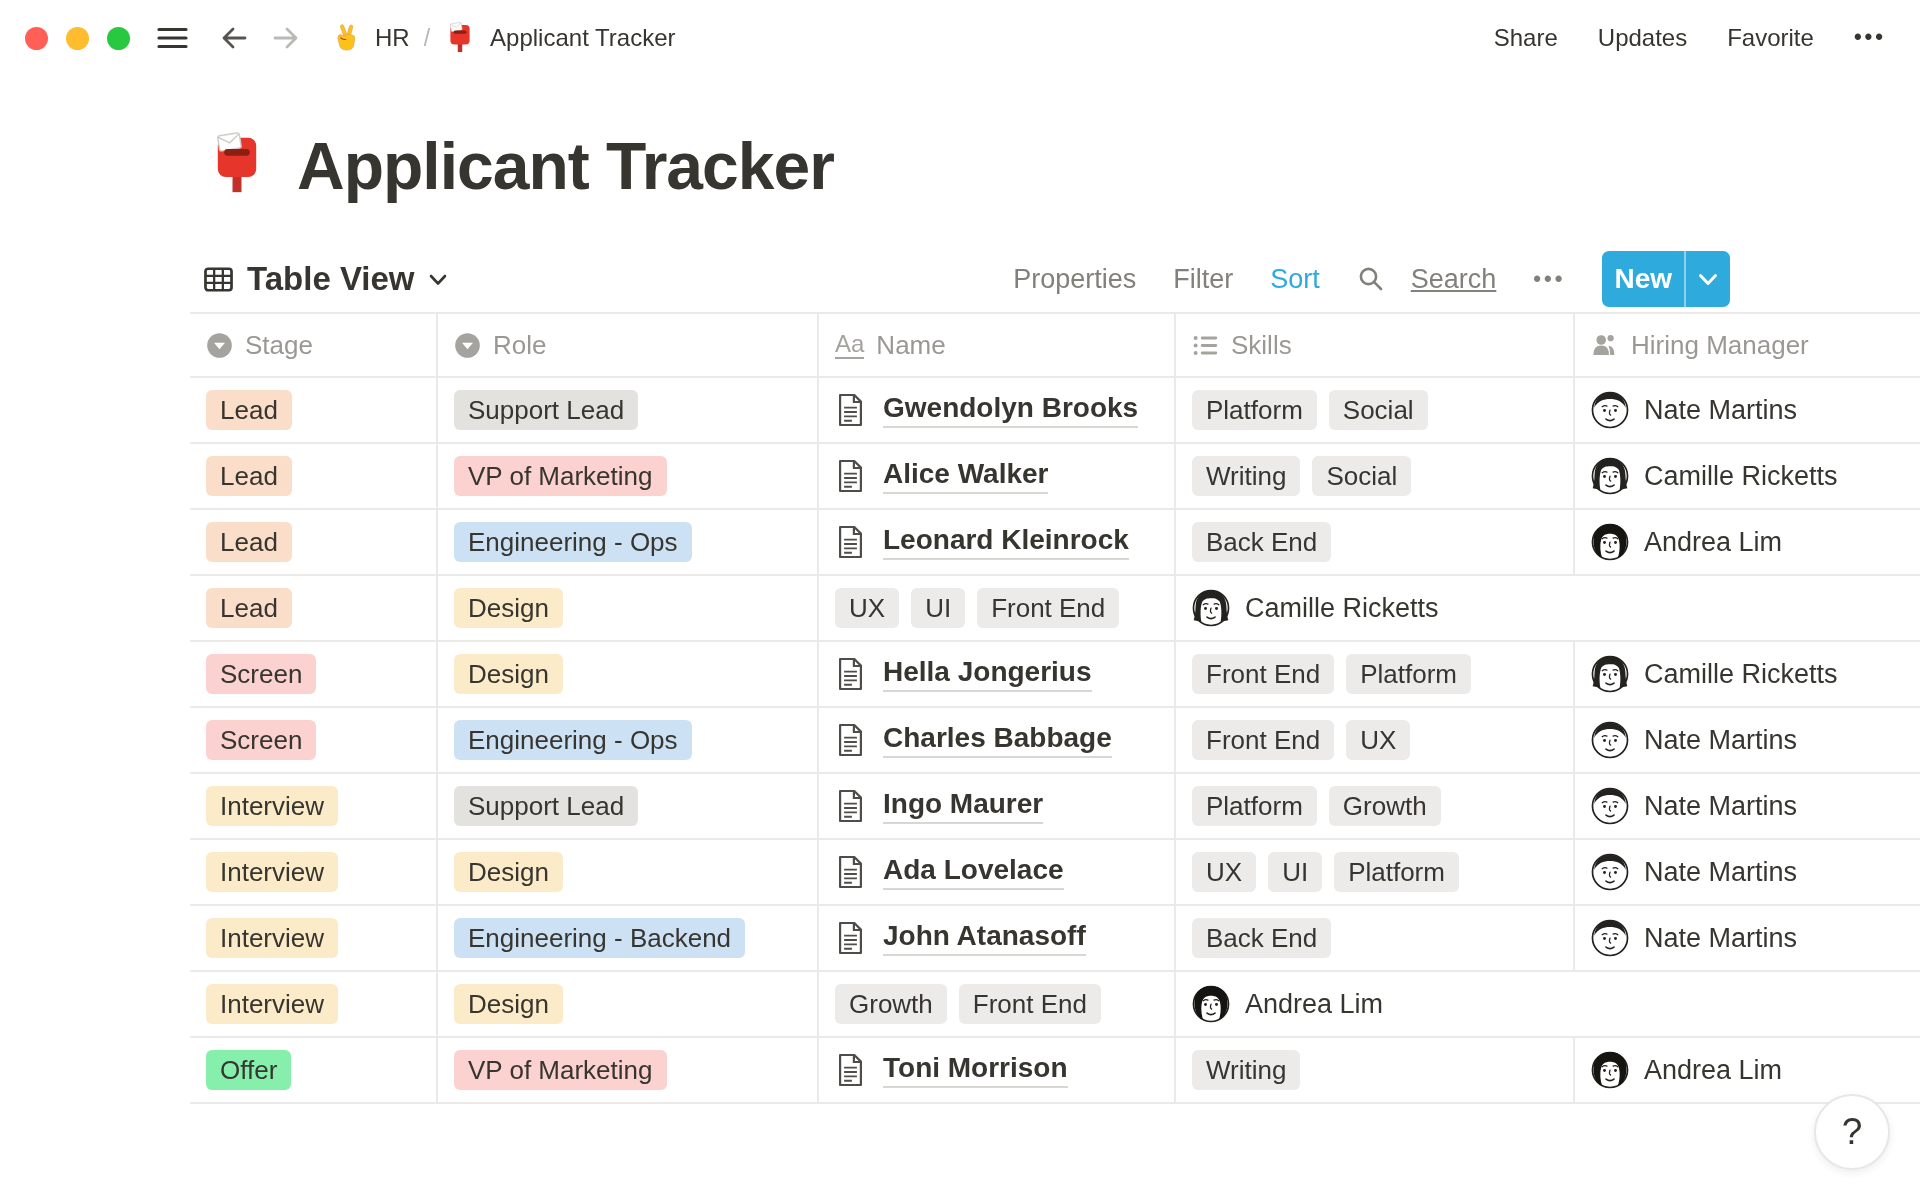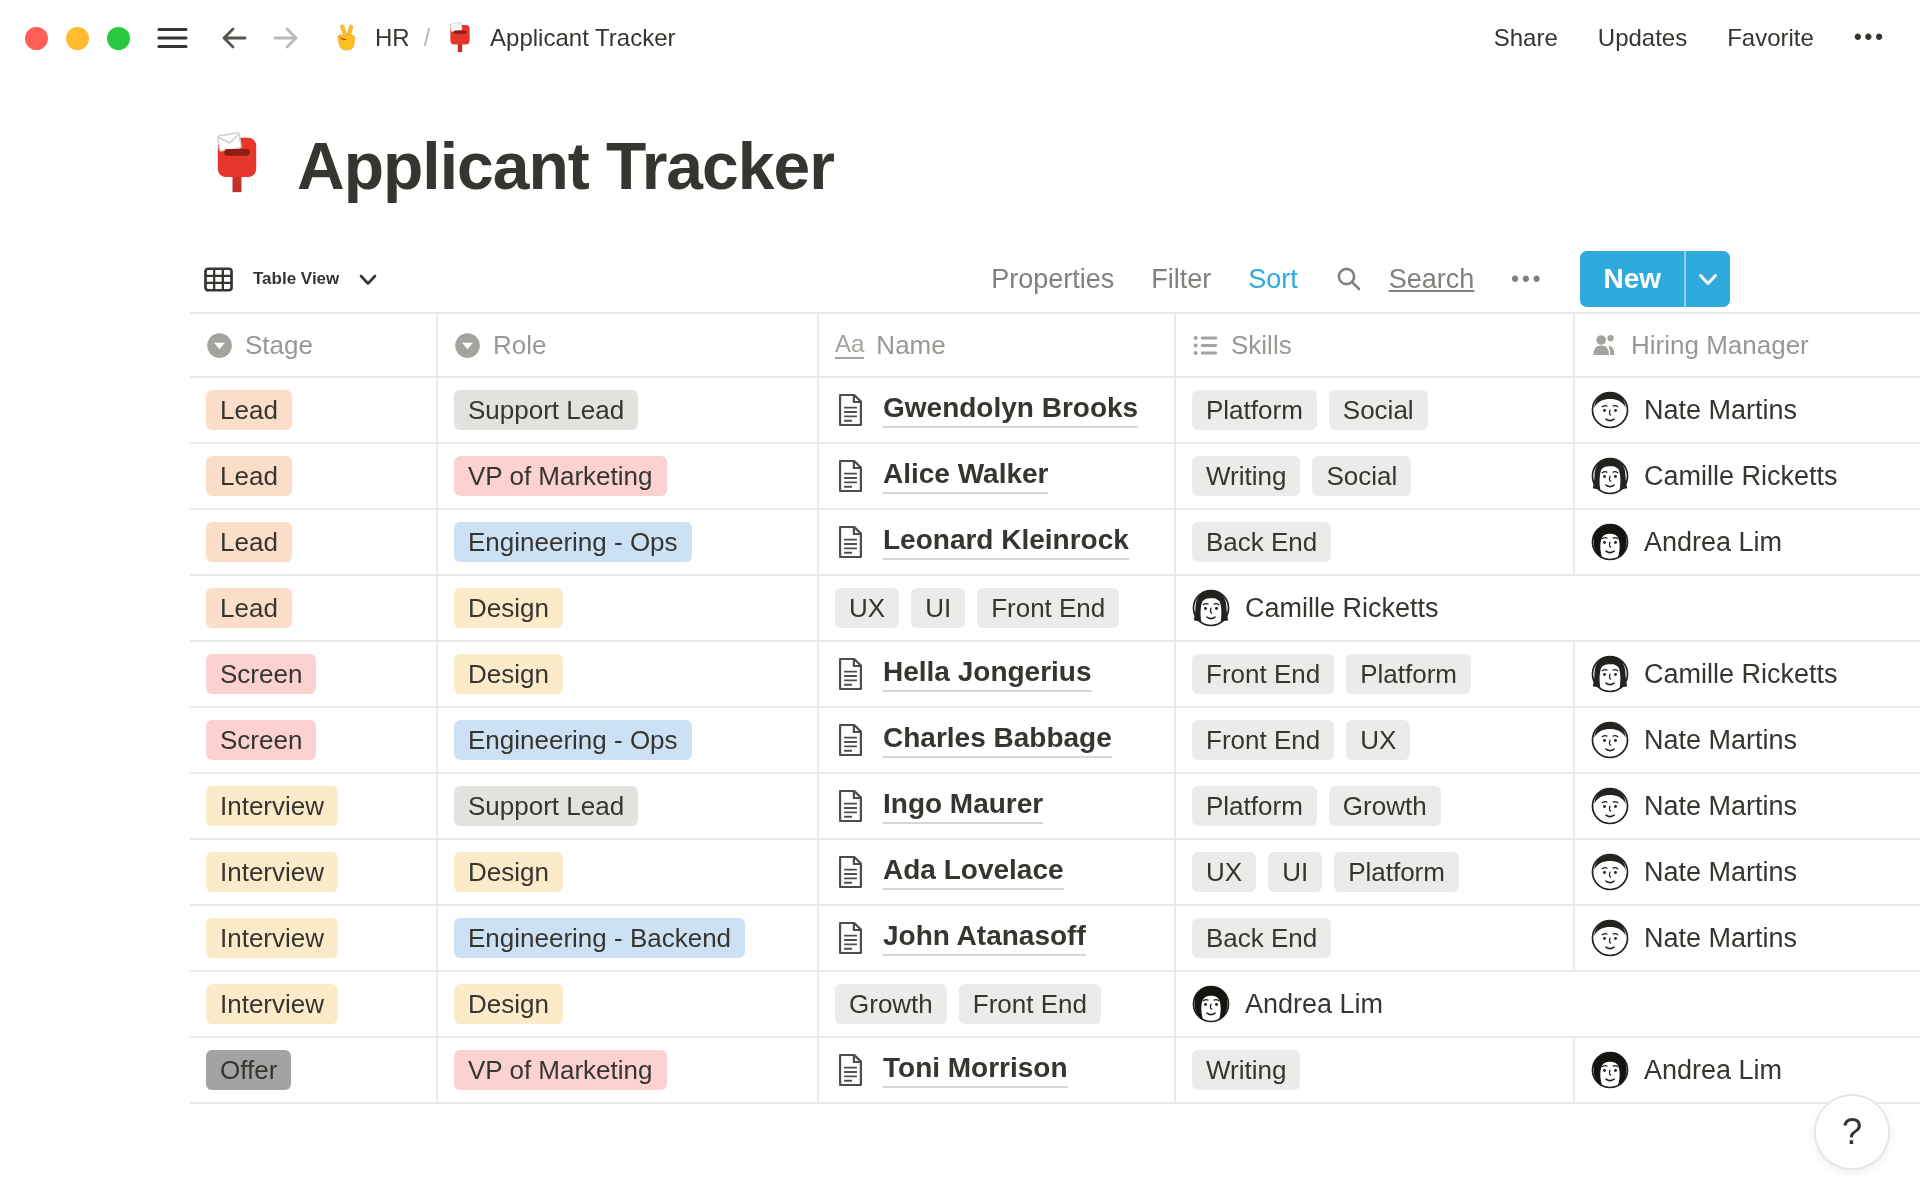--- a/index.html
+++ b/index.html
@@ -19,29 +19,29 @@
   .topbar-actions { margin-left:auto; display:flex; align-items:flex-start; gap:40px; font-size:24px; }
   .topbar-actions > span { cursor:pointer; }
   .dots { letter-spacing:3px; font-weight:700; font-size:22px; }
 
   
   .title-row { margin:52px 0 0 205px; display:flex; align-items:center; gap:28px; }
   .title { font-size:66px; font-weight:700; letter-spacing:-1px; }
 
   
   .toolbar { margin:42px 190px 0 190px; height:66px; display:flex; align-items:center; padding-left:13px; }
-  .view-btn { display:flex; align-items:center; gap:19px; font-size:17px; font-weight:700; cursor:pointer; }
+  .view-btn { display:flex; align-items:center; gap:13px; font-size:33px; font-weight:700; cursor:pointer; }
   .toolbar-right { margin-left:auto; display:flex; align-items:center; gap:37px;
                    font-size:27px; color:#82807B; }
   .tb-item { cursor:pointer; }
   .sort-active { color:#2EAADC; }
   .search-btn { display:flex; align-items:center; gap:26px;text-decoration:underline; }
   .new-btn { display:flex; background:#2EAADC; color:#fff; border-radius:7px; height:56px;
              overflow:hidden; cursor:pointer; }
-  .new-main { padding:0 23px; display:flex; align-items:center; font-size:28px; font-weight:700; }
+  .new-main { padding:0 12px; display:flex; align-items:center; font-size:28px; font-weight:700; }
   .new-caret { width:46px; border-left:2px solid rgba(255,255,255,.45);
                display:flex; align-items:center; justify-content:center; }
 
   
   .table { margin-left:190px; border-top:2px solid #EBEAE8; }
   .thead, .tr { display:grid; grid-template-columns:248px 381px 357px 399px 1fr;
                 border-bottom:2px solid #EBEAE8; }
   .thead { height:64px; color:#9B9894; font-size:26px; }
   .tr { height:66px; }
   .th, .td { display:flex; align-items:center; padding-left:16px;
@@ -570,21 +570,21 @@
               <path d="M10.6 14.9 q2.3 -1.7 4.5 -0.6 M20.9 14.3 q2.3 -1.1 4.5 0.6" stroke="#23221F" stroke-width="1.2" fill="none" stroke-linecap="round"></path>
               <path d="M18 18.2 q-1.3 3.6 0.6 4.7" stroke="#23221F" stroke-width="1.2" fill="none" stroke-linecap="round"></path>
               <path d="M14.2 26.6 q3.8 2.9 7.6 0" stroke="#23221F" stroke-width="1.5" fill="none" stroke-linecap="round"></path>
             </svg>
           </span>
           <span class="mgr-name">Andrea Lim</span>
         </div>
       </div>
       <div class="tr">
         <div class="td">
-          <span class="tag" style="background: #a3a3a3; text-align: center;">Offer</span>
+          <span class="tag" style="background: #86efac; text-align: center;">Offer</span>
         </div>
         <div class="td">
           <span class="tag" style="background: rgb(251, 210, 208);">VP of Marketing</span>
         </div>
         <div class="td name-cell">
           <span class="hicon">
             <svg width="31" height="34" viewBox="0 0 30 34">
               <path d="M4.6 2 H18.8 L25.4 8.6 V32 H4.6 Z" fill="#fff" stroke="#4F4D49" stroke-width="2.2" stroke-linejoin="round"></path>
               <path d="M18.4 2.3 V9 H25.2" stroke="#4F4D49" stroke-width="2.2" fill="none"></path>
               <path d="M8.6 14.6 H21.4 M8.6 19 H21.4 M8.6 23.4 H21.4 M8.6 27.8 H16.4" stroke="#4F4D49" stroke-width="1.9"></path>

